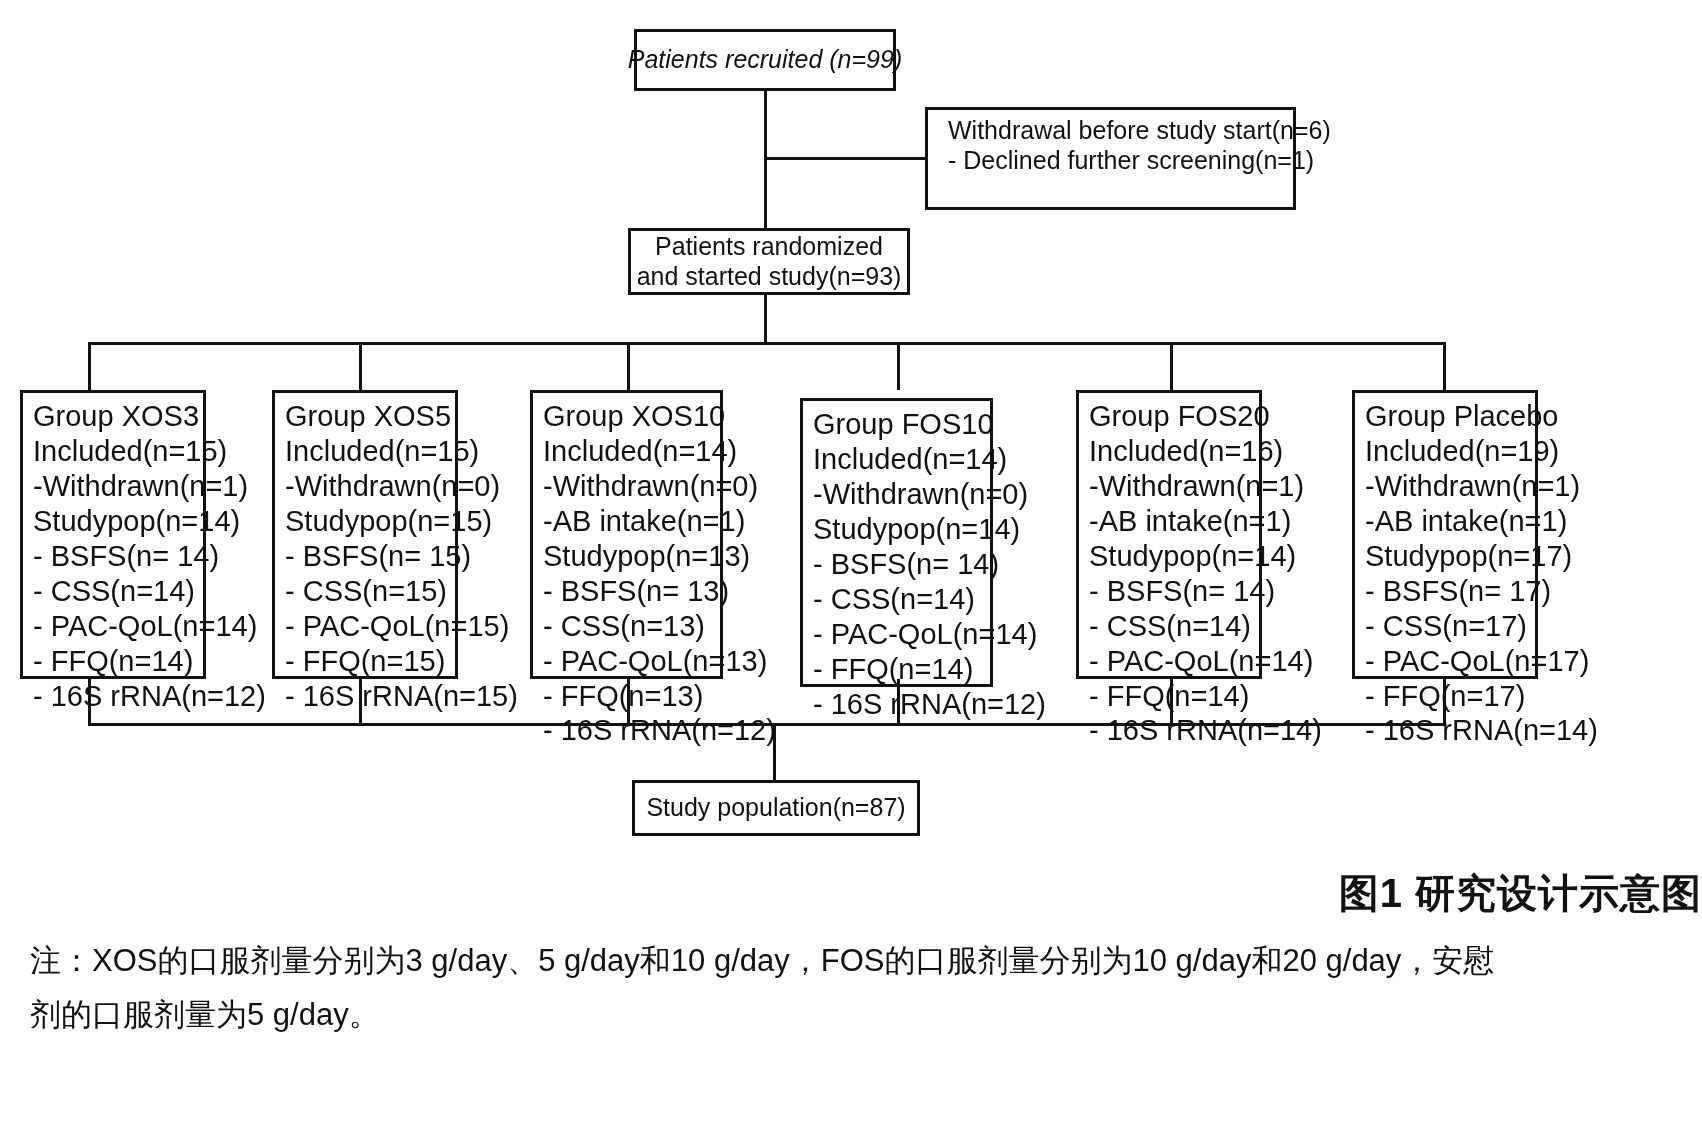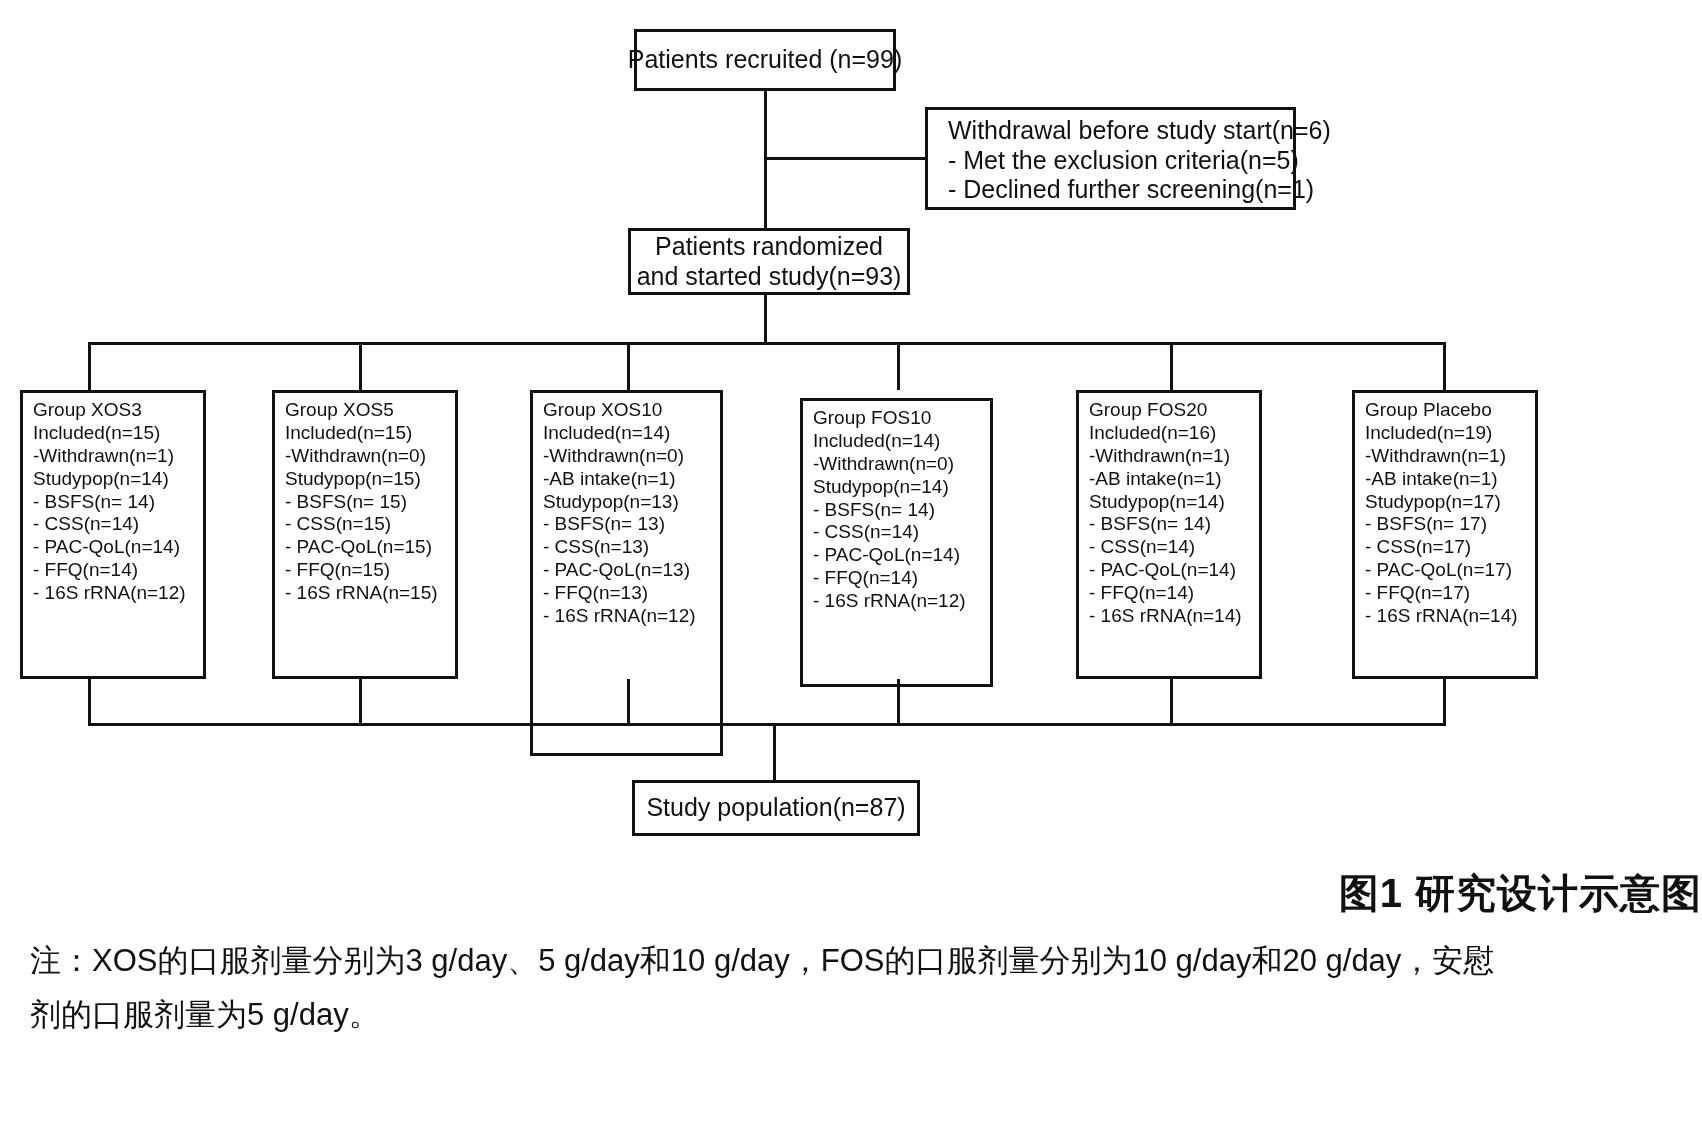--- a/index.html
+++ b/index.html
@@ -39,21 +39,21 @@
   .node.left {
     padding: 6px 8px 4px 10px;
     text-align: left;
   }
   .node .line {
     white-space: nowrap;
   }
 
   
   .group-box {
-    font-size: 19px;
+    font-size: 29px;
     line-height: 1.205;
     padding-top: 7px;
     padding-left: 9px;
   }
   .group-box .line {
     overflow: visible;
   }
 
   
   .ln {
@@ -80,31 +80,30 @@
     line-height: 1.55;
     color: #111111;
     text-align: left;
   }
 </style>
 </head>
 <body>
 
 <div id="page">
 
-  <div class="node center" style="left:634px; top:29px; width:262px; height:62px;">
+  <div class="node center" style="left:634px; top:29px; width:262px; height:62px;font-style:italic;">
     <div class="line">Patients recruited (n=99)</div>
   </div>
 
   <div class="ln v" style="left:764px; top:91px; height:137px;"></div>
 
   <div class="ln h" style="left:764px; top:157px; width:162px;"></div>
 
   <div class="node left" style="left:925px; top:107px; width:371px; height:103px;padding-left:20px;">
     <div class="line">Withdrawal before study start(n=6)</div>
-    <div class="line">- Met the exclusion criteria(n=5)</div>
     <div class="line">- Declined further screening(n=1)</div>
   </div>
 
   <div class="node center" style="left:628px; top:228px; width:282px; height:67px;">
     <div class="line">Patients randomized</div>
     <div class="line">and started study(n=93)</div>
   </div>
 
   <div class="ln v" style="left:764px; top:295px; height:49px;"></div>
 
@@ -134,21 +133,21 @@
     <div class="line">Included(n=15)</div>
     <div class="line">-Withdrawn(n=0)</div>
     <div class="line">Studypop(n=15)</div>
     <div class="line">- BSFS(n= 15)</div>
     <div class="line">- CSS(n=15)</div>
     <div class="line">- PAC-QoL(n=15)</div>
     <div class="line">- FFQ(n=15)</div>
     <div class="line">- 16S rRNA(n=15)</div>
   </div>
 
-  <div class="node left group-box" style="left:530px; top:390px; width:193px; height:366px;">
+  <div class="node left group-box" style="left:530px; top:390px; width:193px; height:289px;">
     <div class="line">Group XOS10</div>
     <div class="line">Included(n=14)</div>
     <div class="line">-Withdrawn(n=0)</div>
     <div class="line">-AB intake(n=1)</div>
     <div class="line">Studypop(n=13)</div>
     <div class="line">- BSFS(n= 13)</div>
     <div class="line">- CSS(n=13)</div>
     <div class="line">- PAC-QoL(n=13)</div>
     <div class="line">- FFQ(n=13)</div>
     <div class="line">- 16S rRNA(n=12)</div>

